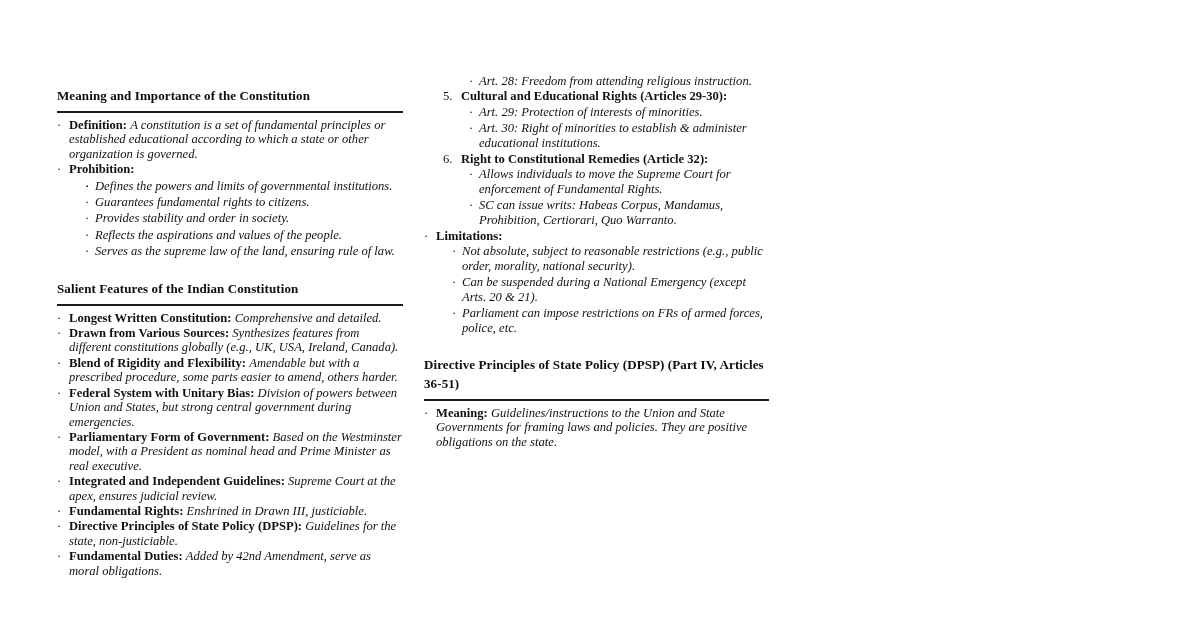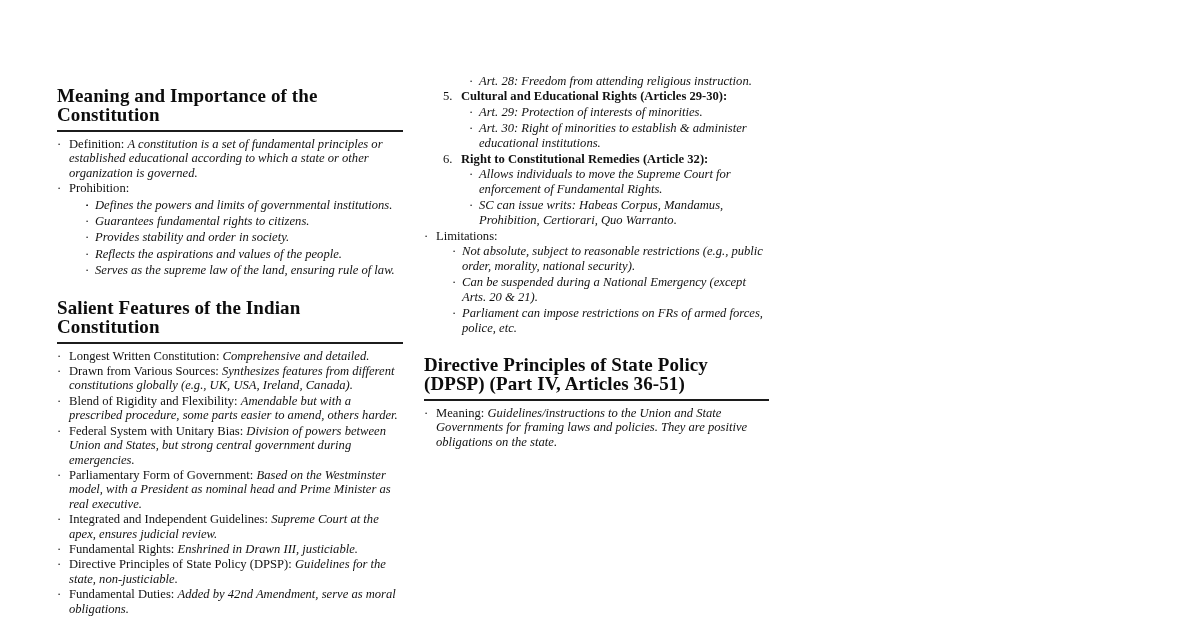--- a/index.html
+++ b/index.html
@@ -30,21 +30,21 @@
     box-sizing: border-box;
   }
   .col-left  { left: 57px;  width: 346px; }
   .col-right { left: 424px; width: 345px; }
 
   .col-left  .col-inner { padding-top: 86px; }
   .col-right .col-inner { padding-top: 74px; }
 
   
   .section-heading {
-    font-size: 19px;
+    font-size: 13px;
     font-weight: bold;
     line-height: 19px;
     margin: 0;
     padding: 0;
     color: #0d0d0d;
     letter-spacing: 0.1px;
   }
   .heading-rule {
     border: 0;
     border-top: 2px solid #1c1c1c;
@@ -77,21 +77,21 @@
     position: absolute;
     left: 0;
     top: 0;
     font-size: 12.6px;
     line-height: 14.4px;
     color: #111111;
   }
   ul.lvl2 > li > .bullet { left: 1px; }
 
   .lead {
-    font-weight: normal;
+    font-weight: bold;
   }
   .txt { font-weight: normal; font-style: italic; }
 
   
   ol.num {
     list-style: none;
     margin: 0;
     padding: 0;
   }
   ol.num > li {

